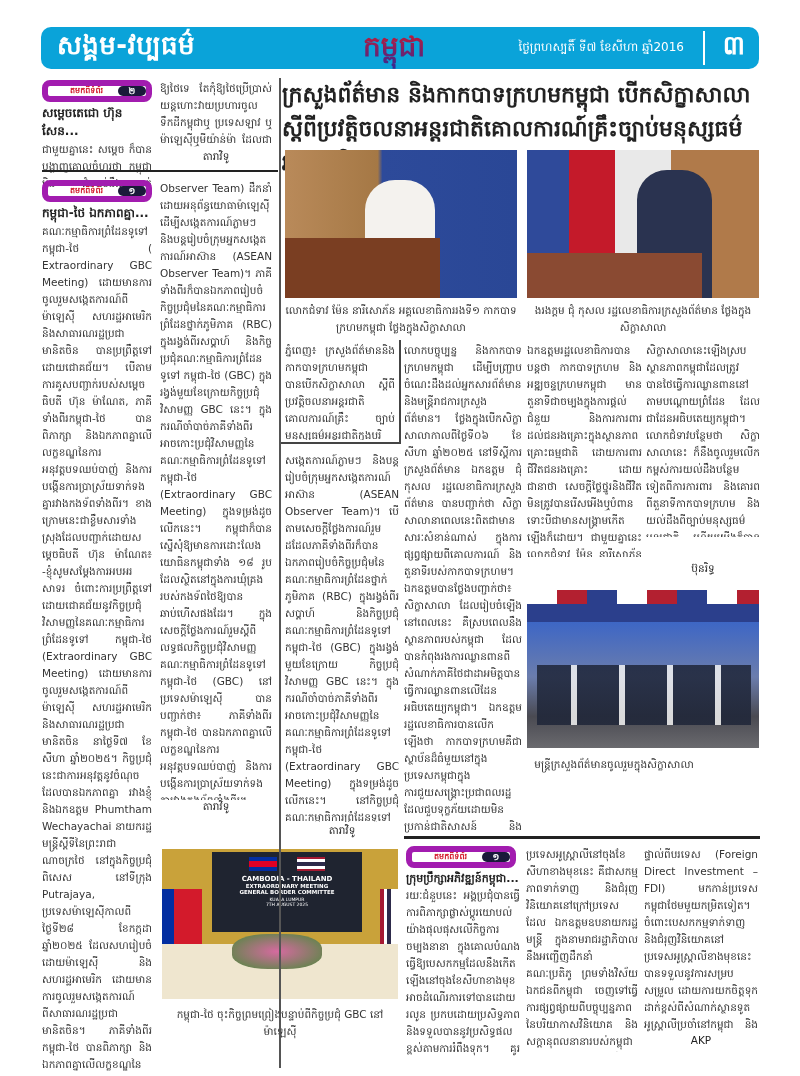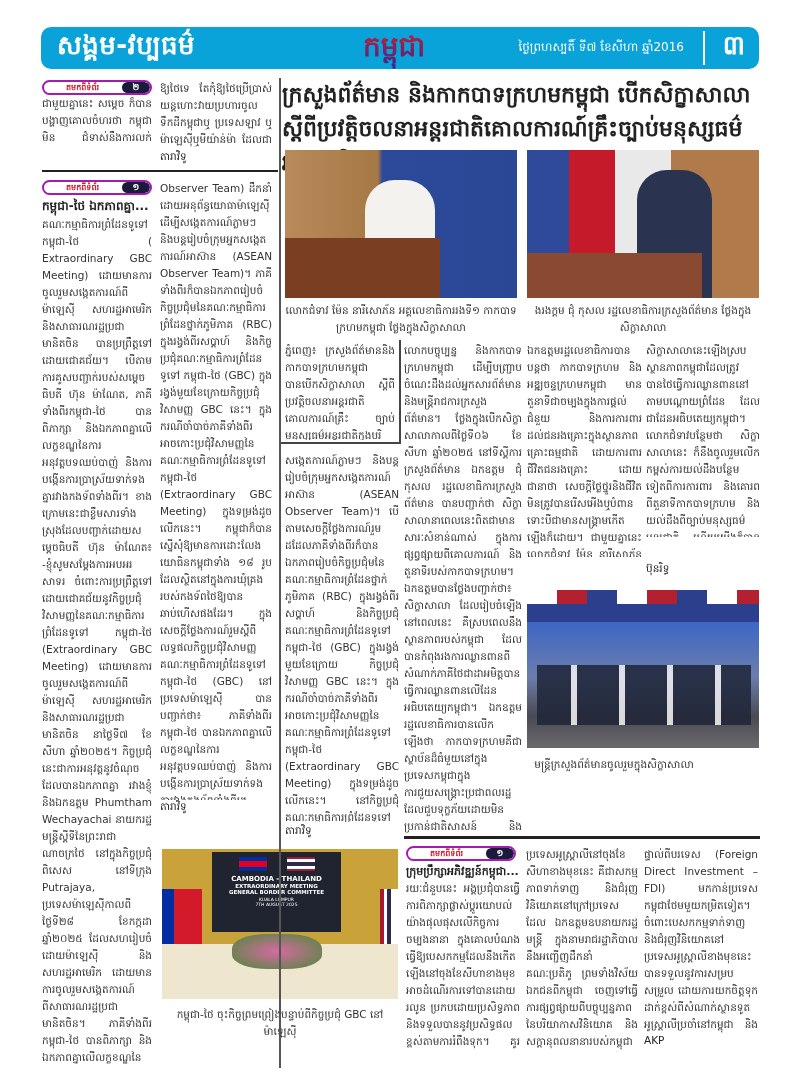--- a/index.html
+++ b/index.html
@@ -17,40 +17,40 @@
     -webkit-background-clip: text; background-clip: text; color: transparent;
   }
   .header-date { position: absolute; right: 75px; font-size: 12px; color: #fff; }
   .header-divider { position: absolute; right: 54px; top: 4px; width: 2px; height: 34px; background: #fff; }
   .page-num { position: absolute; right: 14px; color: #fff; font-size: 26px; font-weight: bold; }
 
   .col-text { font-size: 10.5px; line-height: 17px; color: #333; text-align: justify; }
 
   .teaser { position: absolute; left: 42px; width: 230px; }
   .teaser-pill {
-    display: flex; align-items: center; height: 15px; width: 110px;
-    border: 2px solid #a21caf; border-radius: 8px; position: relative; overflow: hidden;
+    display: flex; align-items: center; height: 22px; width: 110px;
+    border: 6px solid #a21caf; border-radius: 8px; position: relative; overflow: hidden;
   }
   .teaser-pill .label { color: #d31a2b; font-size: 8px; font-weight: bold; margin-left: 22px; }
   .teaser-pill .pg {
     position: absolute; right: 0; top: 0; height: 100%; width: 28px;
     background: #1a1a3a; color: #fff; font-size: 9px; font-weight: bold;
     display: flex; align-items: center; justify-content: center; border-radius: 8px;
   }
   .teaser-head { font-size: 12px; font-weight: bold; color: #222; margin-top: 3px; }
 
   .rule { position: absolute; background: #222; }
 
   .headline {
     position: absolute; left: 282px; top: 78px; width: 478px;
     font-size: 22px; font-weight: bold; line-height: 34px; color: #222;
   }
   .photo { position: absolute; overflow: hidden; }
   .caption { position: absolute; font-size: 10.5px; text-align: center; color: #333; line-height: 17px; }
-  .byline { font-size: 10.5px; text-align: left; }
+  .byline { font-size: 10.5px; text-align: center; }
 
   .boxed { position: absolute; border: 2px solid #444; }
 </style>
 </head>
 <body>
 
 <div class="header">
   <span class="section-title">សង្គម-វប្បធម៌</span>
   <span class="logo">កម្ពុជា</span>
   <span class="header-date">ថ្ងៃព្រហស្បតិ៍ ទី៧ ខែសីហា ឆ្នាំ2016</span>
@@ -58,20 +58,21 @@
   <span class="page-num">៣</span>
 </div>
 
 <div class="teaser" style="top:80px;">
   <div style="display:flex; gap:8px;">
     <div style="width:110px;">
       <div class="teaser-pill">
         <span class="label">តមកពីទំព័រ</span>
         <span class="pg">២</span>
       </div>
+      <div class="teaser-head">សម្តេចតេជោ ហ៊ុន សែន...</div>
       <div class="col-text" style="height:52px; overflow:hidden;">ជាមួយគ្នានេះ សម្តេច ក៏បាន បង្ហាញគោលចំហរថា កម្ពុជាមិន ជំទាស់នឹងការលក់យន្តហោះចម្បាំង</div>
     </div>
     <div style="width:112px;">
       <div class="col-text" style="height:70px; overflow:hidden;">ឱ្យថៃទេ តែកុំឱ្យថៃប្រើប្រាស់យន្តហោះវាយប្រហារចូលទឹកដីកម្ពុជាឬ ប្រទេសឡាវ ឬម៉ាឡេស៊ីឬមីយ៉ាន់ម៉ា ដែលជាប្រទេសជាប់ព្រំដែនជាមួយ ថៃ។</div>
       <div class="byline">តារាវិទូ</div>
     </div>
   </div>
 </div>
 <div class="rule" style="left:42px; top:170px; width:236px; height:2px;"></div>
 
@@ -86,21 +87,21 @@
       <div class="col-text" style="height:850px; overflow:hidden;">គណៈកម្មាធិការព្រំដែនទូទៅ កម្ពុជា-ថៃ ( Extraordinary GBC Meeting) ដោយមានការចូលរួមសង្កេតការណ៍ពីម៉ាឡេស៊ី សហរដ្ឋអាមេរិក និងសាធារណរដ្ឋប្រជាមានិតចិន បានប្រព្រឹត្តទៅដោយជោគជ័យ។ បើតាមការគូសបញ្ជាក់របស់សម្តេចធិបតី ហ៊ុន ម៉ាណែត, ភាគីទាំងពីរកម្ពុជា-ថៃ បានពិភាក្សា និងឯកភាពគ្នាលើលក្ខខណ្ឌនៃការអនុវត្តបទឈប់បាញ់ និងការ បង្កើនការប្រាស្រ័យទាក់ទងគ្នារវាងកងទ័ពទាំងពីរ។ ខាងក្រោមនេះជាខ្លឹមសារទាំងស្រុងដែលបញ្ជាក់ដោយសម្តេចធិបតី ហ៊ុន ម៉ាណែត៖ -ខ្ញុំសូមសម្តែងការអបអរសាទរ ចំពោះការប្រព្រឹត្តទៅដោយជោគជ័យនូវកិច្ចប្រជុំវិសាមញ្ញនៃគណៈកម្មាធិការព្រំដែនទូទៅ កម្ពុជា-ថៃ (Extraordinary GBC Meeting) ដោយមានការចូលរួមសង្កេតការណ៍ពីម៉ាឡេស៊ី សហរដ្ឋអាមេរិក និងសាធារណរដ្ឋប្រជាមានិតចិន នាថ្ងៃទី៧ ខែសីហា ឆ្នាំ២០២៥។ កិច្ចប្រជុំនេះជាការអនុវត្តនូវចំណុចដែលបានឯកភាពគ្នា រវាងខ្ញុំ និងឯកឧត្តម Phumtham Wechayachai នាយករដ្ឋមន្ត្រីស្តីទីនៃព្រះរាជាណាចក្រថៃ នៅក្នុងកិច្ចប្រជុំពិសេស នៅទីក្រុង Putrajaya, ប្រទេសម៉ាឡេស៊ីកាលពីថ្ងៃទី២៨ ខែកក្កដា ឆ្នាំ២០២៥ ដែលសហរៀបចំដោយម៉ាឡេស៊ី និងសហរដ្ឋអាមេរិក ដោយមានការចូលរួមសង្កេតការណ៍ពីសាធារណរដ្ឋប្រជាមានិតចិន។ ភាគីទាំងពីរ កម្ពុជា-ថៃ បានពិភាក្សា និងឯកភាពគ្នាលើលក្ខខណ្ឌនៃការអនុវត្តបទឈប់បាញ់ និងការបង្កើនការប្រាស្រ័យទាក់ទងគ្នារវាងកងទ័ពទាំងពីរ។ ភាគីទាំងពីរក៏បានយល់ព្រមជំរុញការរៀបចំ លក្ខខណ្ឌប្រតិបត្តិនៃយន្តការ តាមដានត្រួតពិនិត្យការអនុវត្តបទឈប់បាញ់របស់ក្រុមអ្នកសង្កេតការណ៍អាស៊ាន (ASEAN Observer Team) និងឯកភាពឱ្យមានក្រុមអ្នកសង្កេតការណ៍បណ្តោះអាសន្ន (Interim</div>
     </div>
     <div style="width:112px;">
       <div class="col-text" style="height:620px; overflow:hidden;">Observer Team) ដឹកនាំដោយអនុព័ន្ធយោធាម៉ាឡេស៊ីដើម្បីសង្កេតការណ៍ភ្លាមៗ និងបន្តរៀបចំក្រុមអ្នកសង្កេតការណ៍អាស៊ាន (ASEAN Observer Team)។ ភាគីទាំងពីរក៏បានឯកភាពរៀបចំកិច្ចប្រជុំមនៃគណៈកម្មាធិការព្រំដែនថ្នាក់ភូមិភាគ (RBC) ក្នុងរង្វង់ពីរសប្តាហ៍ និងកិច្ចប្រជុំគណៈកម្មាធិការព្រំដែនទូទៅ កម្ពុជា-ថៃ (GBC) ក្នុងរង្វង់មួយខែក្រោយកិច្ចប្រជុំវិសាមញ្ញ GBC នេះ។ ក្នុងករណីចាំបាច់ភាគីទាំងពីរអាចកោះប្រជុំវិសាមញ្ញនៃគណៈកម្មាធិការព្រំដែនទូទៅកម្ពុជា-ថៃ (Extraordinary GBC Meeting) ក្នុងទម្រង់ដូចលើកនេះ។ កម្ពុជាក៏បានស្នើសុំឱ្យមានការដោះលែងយោធិនកម្ពុជាទាំង ១៨ រូប ដែលស្ថិតនៅក្នុងការឃុំគ្រងរបស់កងទ័ពថៃឱ្យបានឆាប់ហើសផងដែរ។ ក្នុងសេចក្តីថ្លែងការណ៍រួមស្តីពីលទ្ធផលកិច្ចប្រជុំវិសាមញ្ញគណៈកម្មាធិការព្រំដែនទូទៅកម្ពុជា-ថៃ (GBC) នៅប្រទេសម៉ាឡេស៊ី បានបញ្ជាក់ថា៖ ភាគីទាំងពីរ កម្ពុជា-ថៃ បានឯកភាពគ្នាលើលក្ខខណ្ឌនៃការអនុវត្តបទឈប់បាញ់ និងការបង្កើនការប្រាស្រ័យទាក់ទងគ្នារវាងកងទ័ពទាំងពីរ។ លើសពីនេះ កម្ពុជា-ថៃ ក៏បានយល់ព្រមជំរុញការរៀបចំលក្ខខណ្ឌប្រតិបត្តិនៃយន្តការតាមដានត្រួតពិនិត្យការ អនុវត្តបទឈប់បាញ់របស់ក្រុមអ្នកសង្កេតការណ៍អាស៊ាន (ASEAN Observer Team) និងឯកភាពឱ្យមានក្រុមអ្នកសង្កេតការណ៍បណ្តោះអាសន្ន (Interim Observer Team) ដឹកនាំដោយអនុព័ន្ធយោធា ម៉ាឡេស៊ី ដើម្បី</div>
       <div class="byline">តារាវិទូ</div>
     </div>
   </div>
 </div>
 
 <div class="photo" style="left:162px; top:849px; width:236px; height:150px; background:#c9a23a;">
-  <div style="position:absolute; left:50px; top:3px; width:129px; height:80px; background:#1f2430; text-align:center; color:#fff;">
+  <div style="position:absolute; left:50px; top:3px; width:150px; height:80px; background:#1f2430; text-align:center; color:#fff;">
     <div style="display:flex; justify-content:center; gap:20px; margin-top:5px;">
       <div style="width:28px;height:14px;background:linear-gradient(#032ea1 25%,#e00025 25%,#e00025 75%,#032ea1 75%);"></div>
       <div style="width:28px;height:14px;background:linear-gradient(#a51931 16%,#fff 16%,#fff 33%,#2d2a4a 33%,#2d2a4a 66%,#fff 66%,#fff 83%,#a51931 83%);"></div>
     </div>
     <div style="font-size:7px; font-weight:bold; margin-top:4px;">CAMBODIA - THAILAND</div>
     <div style="font-size:5.5px; font-weight:bold;">EXTRAORDINARY MEETING</div>
     <div style="font-size:5.5px; font-weight:bold;">GENERAL BORDER COMMITTEE</div>
     <div style="font-size:4.5px; margin-top:2px;">KUALA LUMPUR</div>
     <div style="font-size:4.5px;">7TH AUGUST 2025</div>
   </div>

